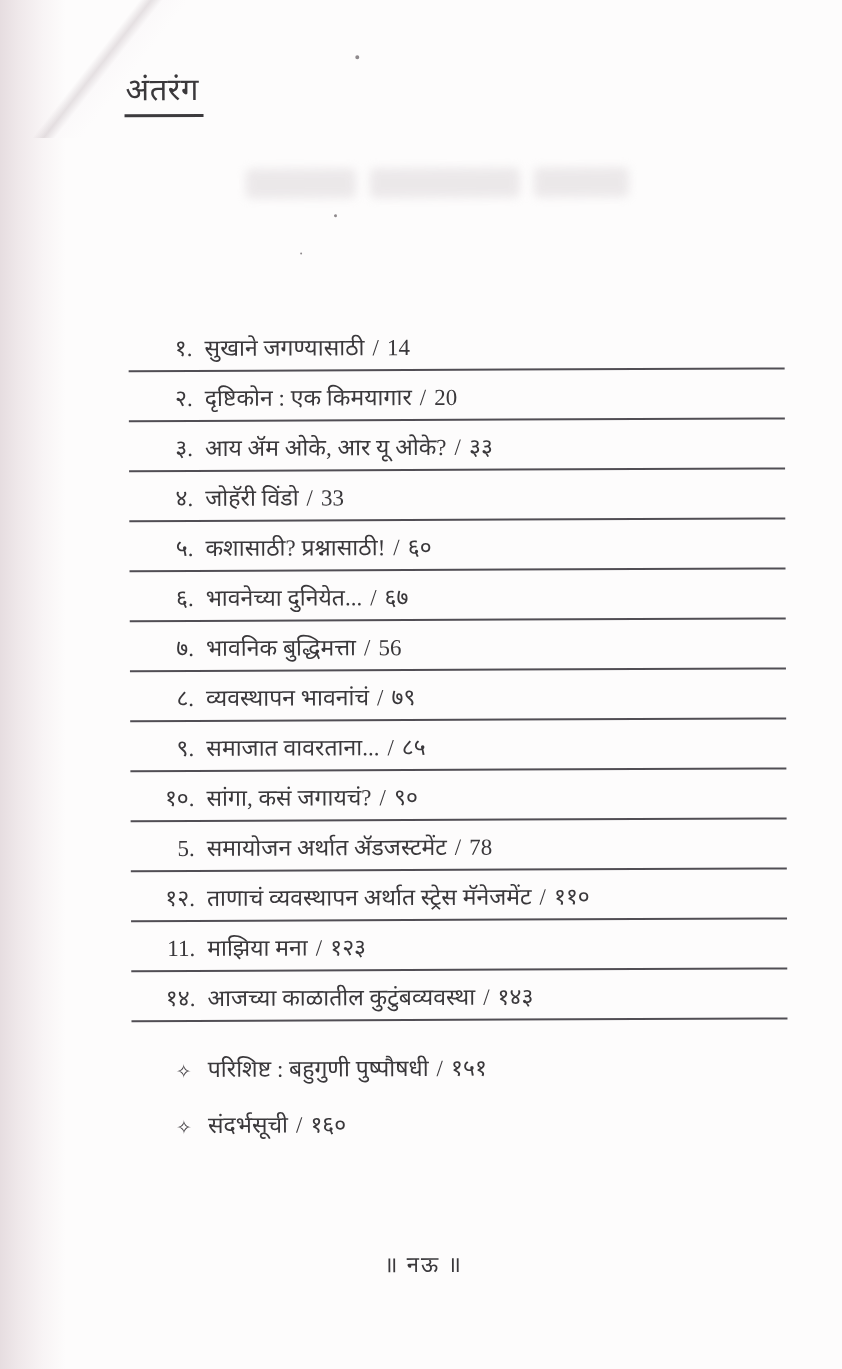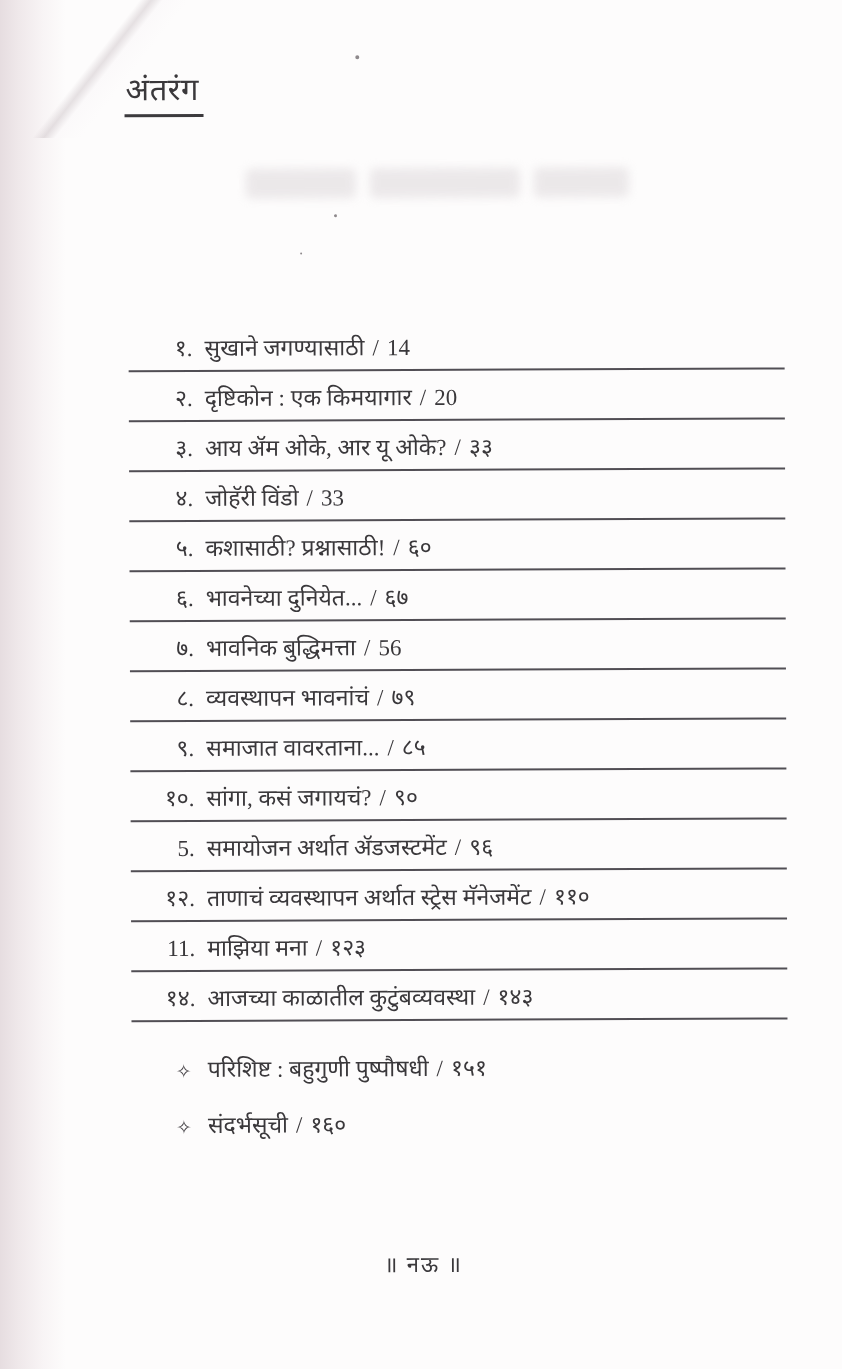--- a/index.html
+++ b/index.html
@@ -183,21 +183,21 @@
     <span class="toc-num">१०.</span>
     <span class="toc-title">सांगा, कसं जगायचं?</span>
     <span class="toc-sep">/</span>
     <span class="toc-page">९०</span>
   </div>
 
   <div class="toc-row">
     <span class="toc-num">5.</span>
     <span class="toc-title">समायोजन अर्थात ॲडजस्टमेंट</span>
     <span class="toc-sep">/</span>
-    <span class="toc-page">९६</span>
+    <span class="toc-page">78</span>
   </div>
 
   <div class="toc-row">
     <span class="toc-num">१२.</span>
     <span class="toc-title">ताणाचं व्यवस्थापन अर्थात स्ट्रेस मॅनेजमेंट</span>
     <span class="toc-sep">/</span>
     <span class="toc-page">११०</span>
   </div>
 
   <div class="toc-row">

